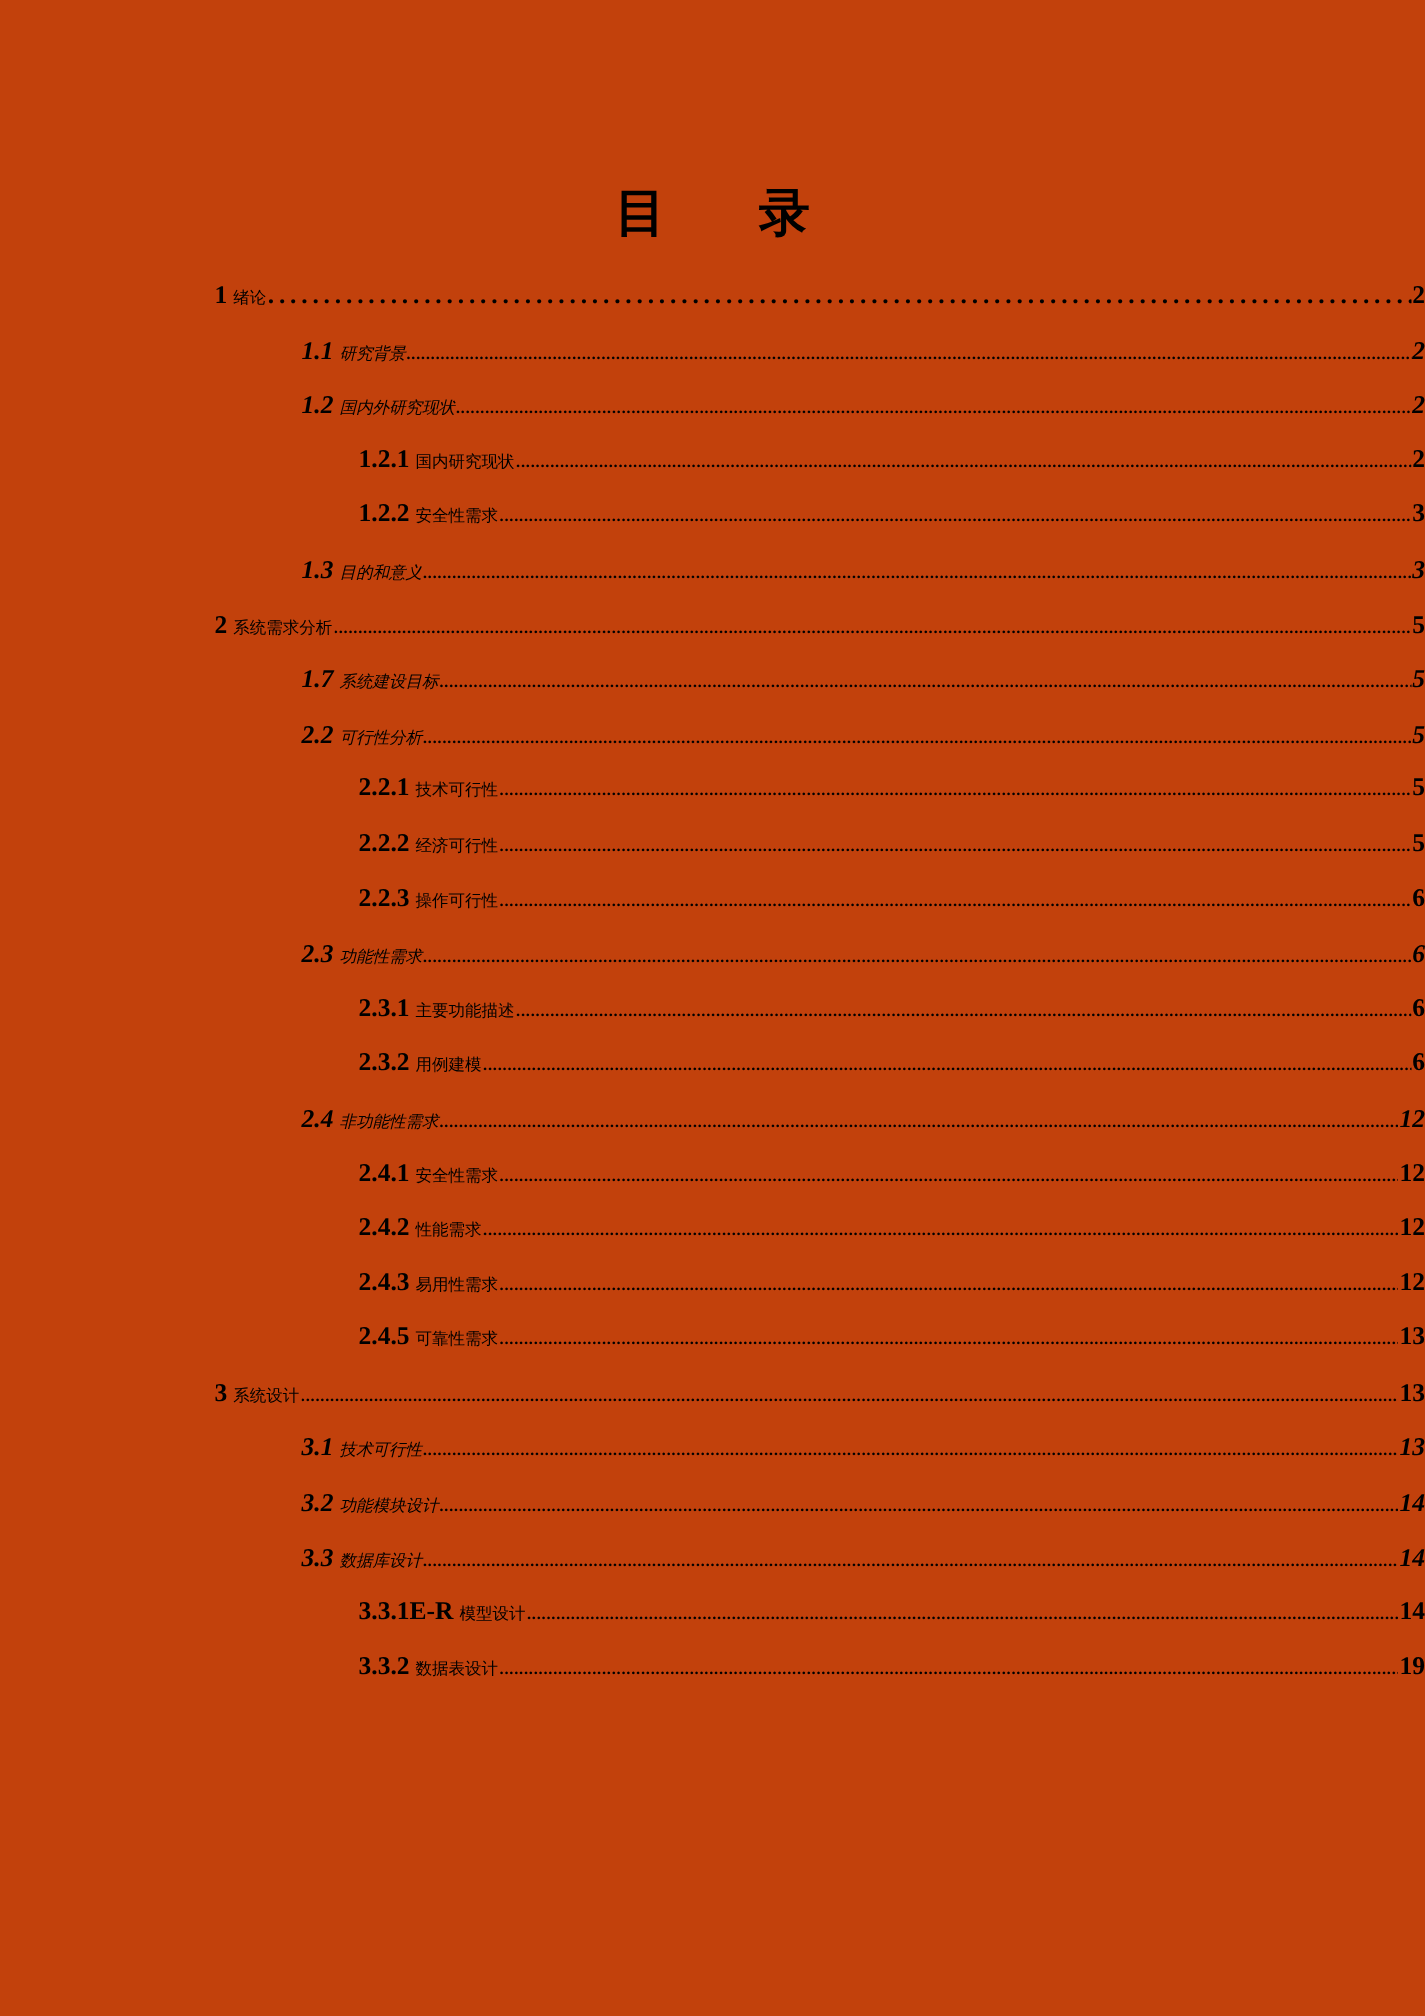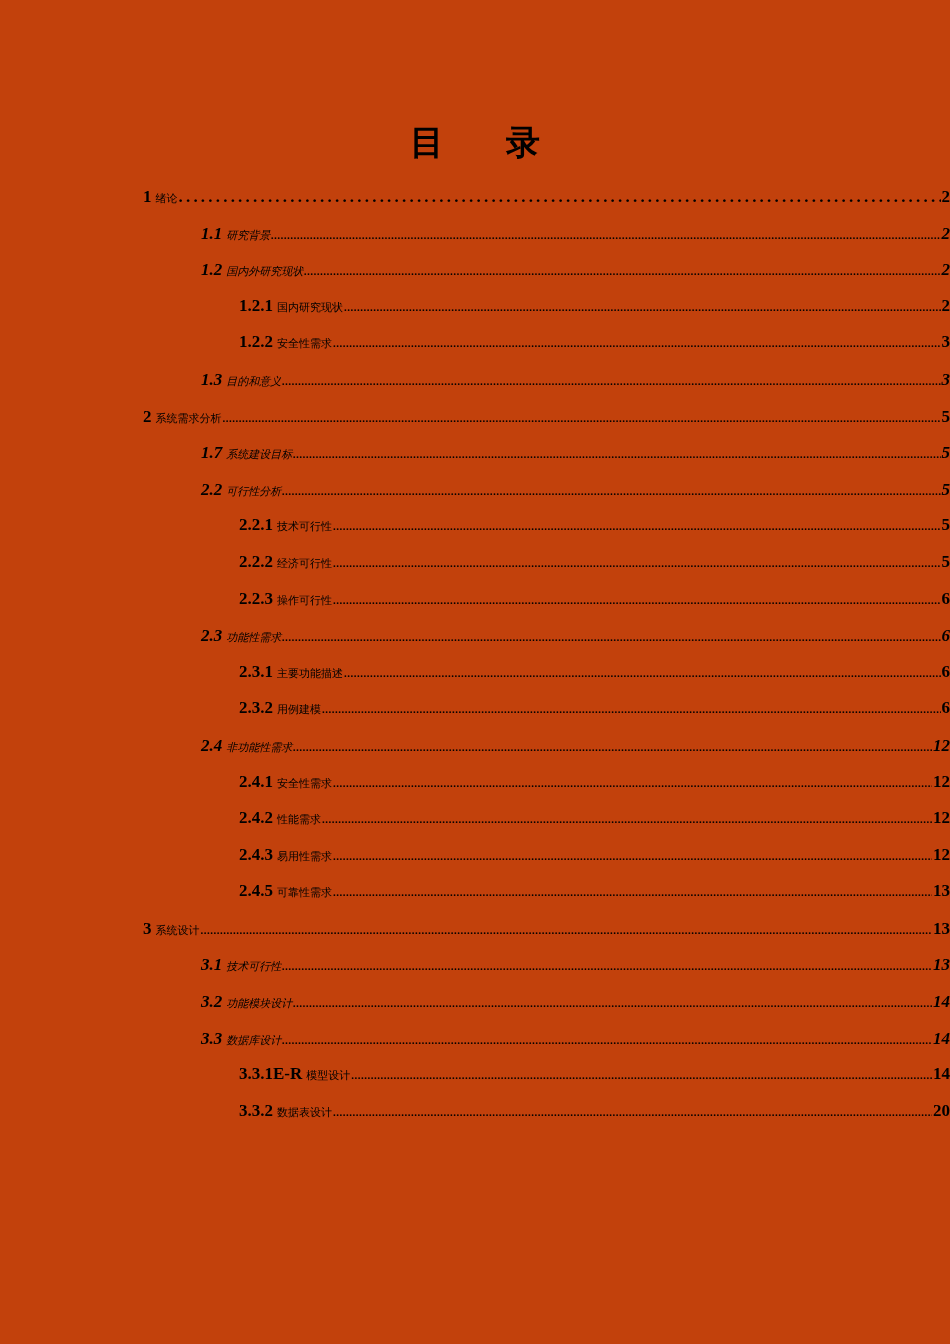--- a/index.html
+++ b/index.html
@@ -307,17 +307,17 @@
           <span class="toc-text">模型设计</span>
           <span class="toc-leader"></span>
           <span class="toc-page">14</span>
         </div>
       </li>
     <li class="toc-row lvl3">
         <div class="toc-inner">
           <span class="toc-num">3.3.2</span>
           <span class="toc-text">数据表设计</span>
           <span class="toc-leader"></span>
-          <span class="toc-page">20</span>
+          <span class="toc-page">19</span>
         </div>
       </li>
   </ul>
 </div>
 
 </body></html>

